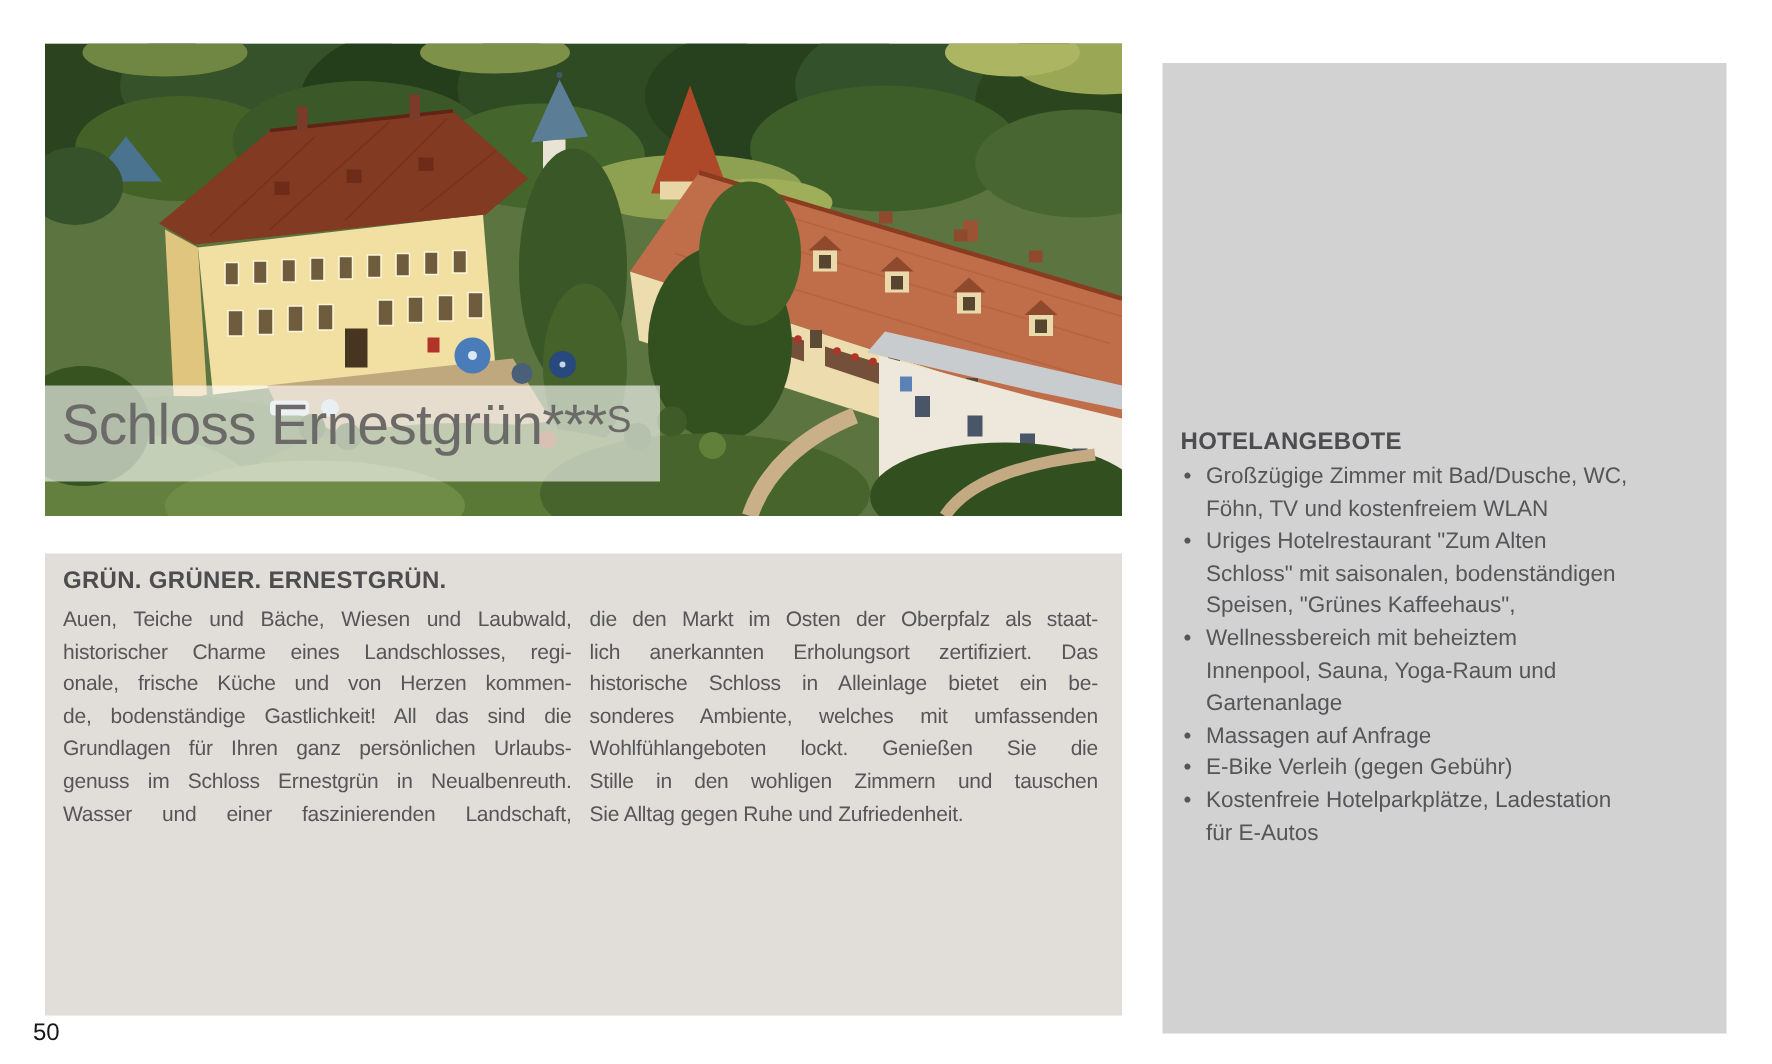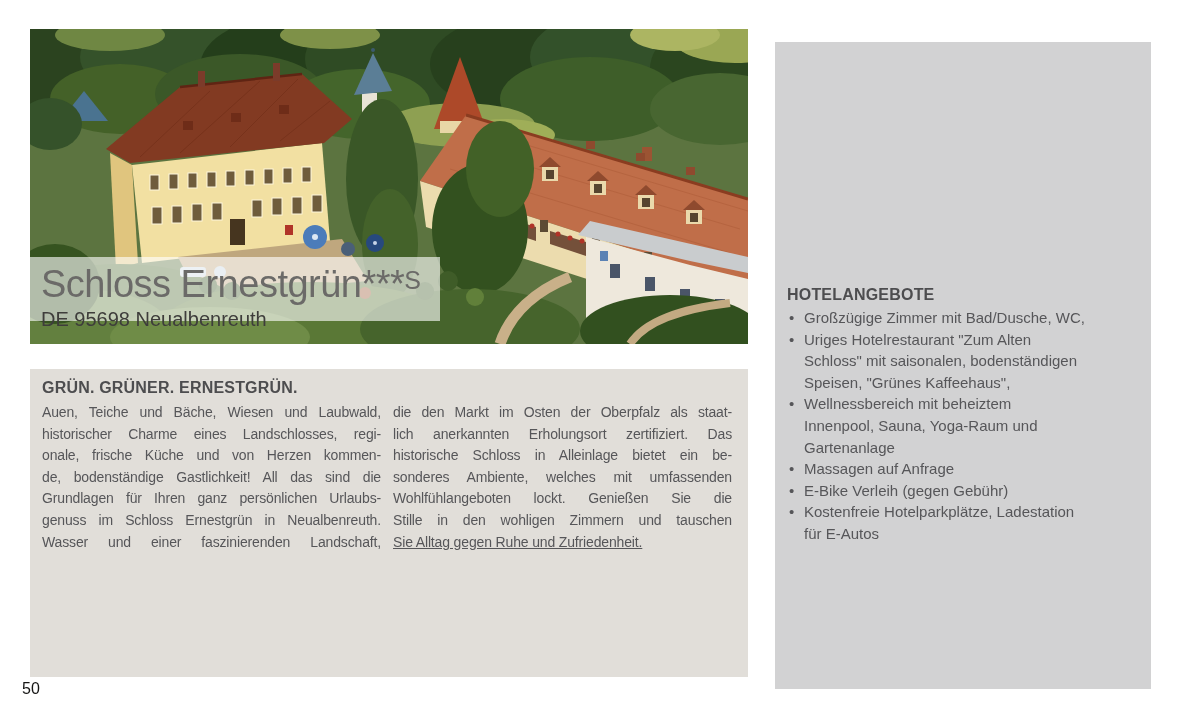--- a/index.html
+++ b/index.html
@@ -39,21 +39,21 @@
     font-size:16px;font-weight:bold;color:var(--heading-color);letter-spacing:.2px;
     line-height:19px;
   }
   .cols{display:flex;gap:12px;margin-top:5px;}
   .col{
     width:339px;font-size:14px;line-height:21.6px;color:var(--body-color);
     letter-spacing:-0.15px;
   }
   .jline{height:21.6px;overflow:hidden;text-align:justify;}
   .jline::after{content:"";display:inline-block;width:100%;height:0;}
-  .jline.nojust{text-align:left;text-decoration:underline;}
+  .jline.nojust{text-align:left;}
   .jline.nojust::after{content:none;}
   
   .sidebar{
     position:absolute;left:775px;top:42px;width:376px;height:647px;
     background:var(--sidebar-bg);padding:243px 6px 0 12px;
   }
   .sidebar-heading{
     font-size:16px;font-weight:bold;color:var(--heading-color);letter-spacing:.2px;
     line-height:19px;
   }
@@ -263,21 +263,20 @@
           <circle cx="285" cy="208" r="3" fill="#dce8f4"></circle>
         <circle cx="345" cy="214" r="9" fill="#27497e"></circle>
           <circle cx="345" cy="214" r="2" fill="#c8d4e8"></circle>
         <circle cx="318" cy="220" r="7" fill="#4a5f78"></circle>
       </g>
     </g>
   </svg>
 
   <div class="overlay">
     <div class="title"><span>Schloss Ernestgrün***</span><span class="sup">S</span></div>
-    <div class="subtitle">DE 95698 Neualbenreuth</div>
   </div>
 </div>
 
 <div class="article">
   <div class="article-heading">GRÜN. GRÜNER. ERNESTGRÜN.</div>
   <div class="cols">
     <div class="col">
         <div class="jline">Auen, Teiche und Bäche, Wiesen und Laubwald,</div>
         <div class="jline">historischer Charme eines Landschlosses, regi-</div>
         <div class="jline">onale, frische Küche und von Herzen kommen-</div>
@@ -298,20 +297,21 @@
   </div>
 </div>
 
 <div class="sidebar">
   <div class="sidebar-heading">HOTELANGEBOTE</div>
   <ul class="offers">
       <li>
         <span class="bullet">•</span>
         <div class="offer-text">
           <div class="side-line">Großzügige Zimmer mit Bad/Dusche, WC,</div>
+          <div class="side-line">Föhn, TV und kostenfreiem WLAN</div>
         </div>
       </li>
       <li>
         <span class="bullet">•</span>
         <div class="offer-text">
           <div class="side-line">Uriges Hotelrestaurant "Zum Alten</div>
           <div class="side-line">Schloss" mit saisonalen, bodenständigen</div>
           <div class="side-line">Speisen, "Grünes Kaffeehaus",</div>
         </div>
       </li>

